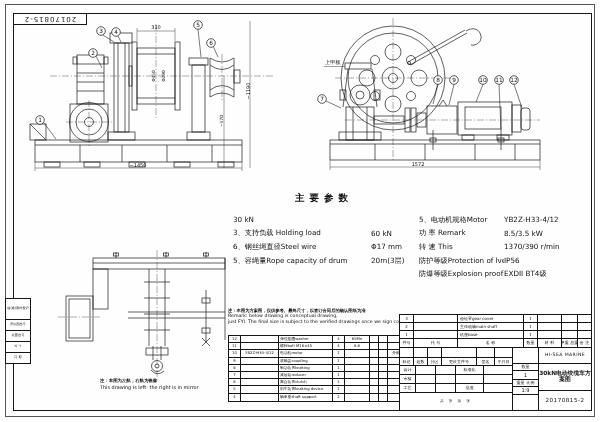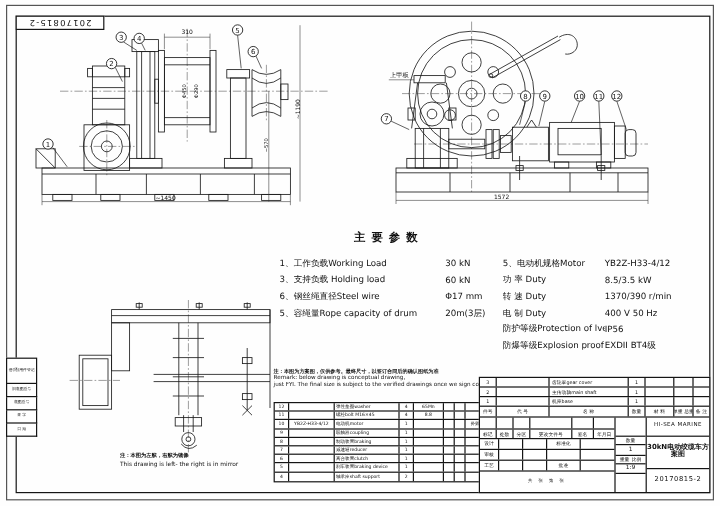--- a/index.html
+++ b/index.html
@@ -355,21 +355,20 @@
       <circle cx="119" cy="116" r="5.5"></circle>
         <circle cx="119" cy="116" r="2"></circle>
       <path d="M113,120 q6,7 13,1"></path>
     </g>
   </svg>
 
   <div class="specs">
     <div class="specs-title">主要参数</div>
     <div class="scol scol-l">
       <div class="srow">
-          <span class="lab-t">1、工作负载Working Load</span>
           <span class="val-t">30 kN</span>
         </div>
       <div class="srow">
           <span class="lab-t">3、支持负载 Holding load</span>
           <span class="val-t">60 kN</span>
         </div>
       <div class="srow">
           <span class="lab-t">6、钢丝绳直径Steel wire</span>
           <span class="val-t">Φ17 mm</span>
         </div>
@@ -377,30 +376,26 @@
           <span class="lab-t">5、容绳量Rope capacity of drum</span>
           <span class="val-t">20m(3层)</span>
         </div>
     </div>
     <div class="scol scol-r">
       <div class="srow">
           <span class="lab-t">5、电动机规格Motor</span>
           <span class="val-t">YB2Z-H33-4/12</span>
         </div>
       <div class="srow">
-          <span class="lab-t">功 率 Duty</span>
+          <span class="lab-t">功 率 Remark</span>
           <span class="val-t">8.5/3.5 kW</span>
         </div>
       <div class="srow">
-          <span class="lab-t">转 速 Duty</span>
+          <span class="lab-t">转 速 This</span>
           <span class="val-t">1370/390 r/min</span>
-        </div>
-      <div class="srow">
-          <span class="lab-t">电 制 Duty</span>
-          <span class="val-t">400 V 50 Hz</span>
         </div>
       <div class="srow">
           <span class="lab-t">防护等级Protection of lveve</span>
           <span class="val-t">IP56</span>
         </div>
       <div class="srow">
           <span class="lab-t">防爆等级Explosion proof level</span>
           <span class="val-t">EXDII BT4级</span>
         </div>
     </div>

